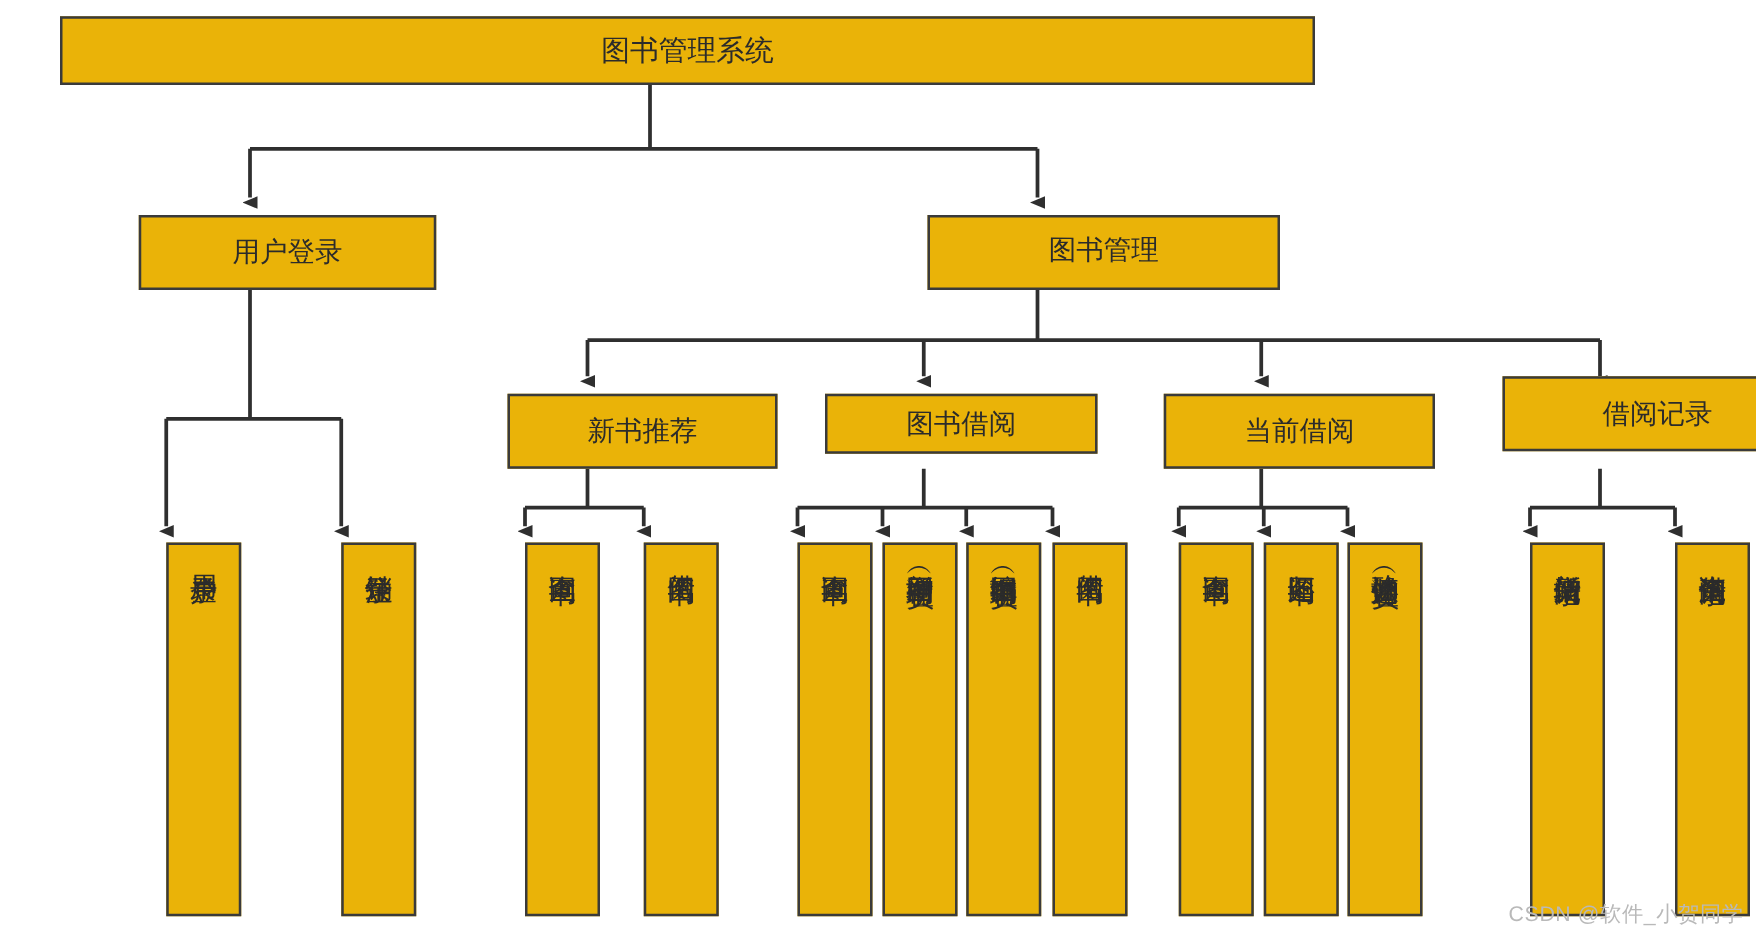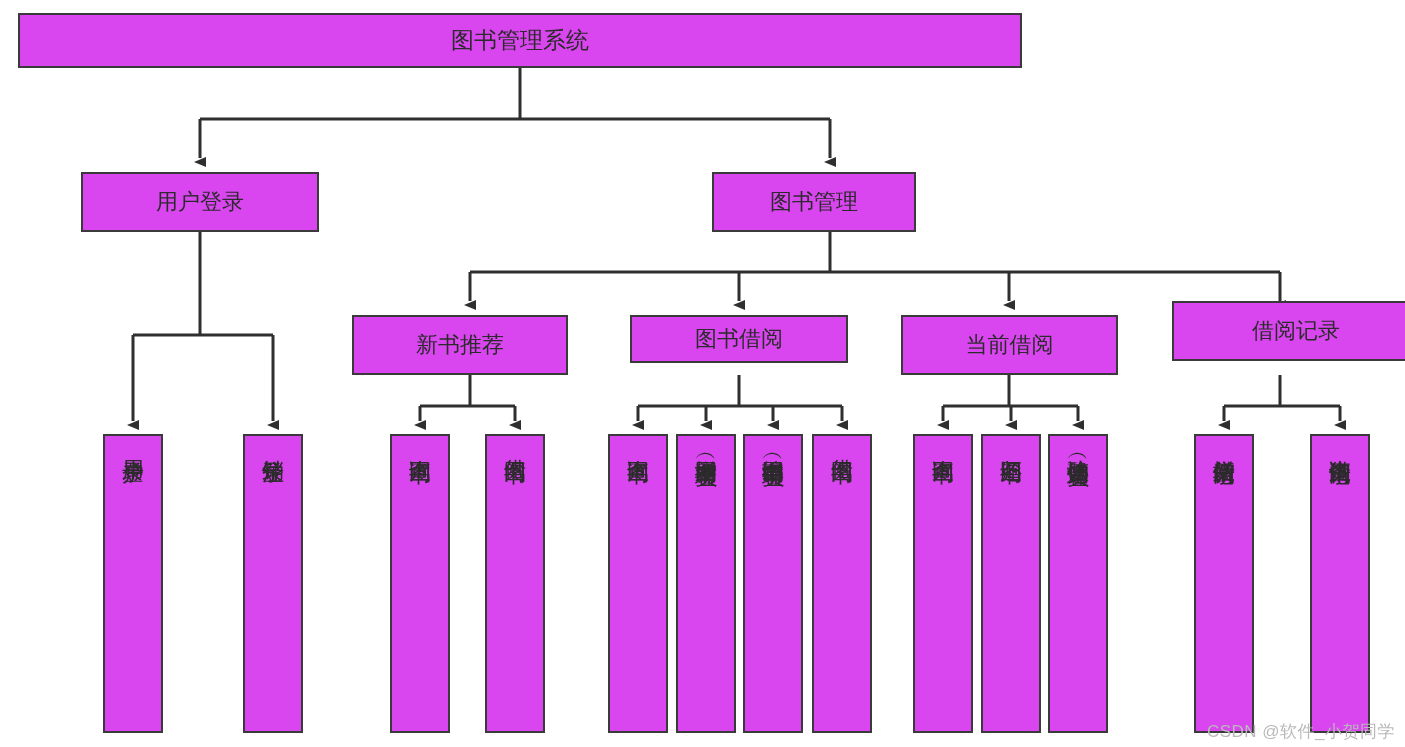--- a/index.html
+++ b/index.html
@@ -20,25 +20,26 @@
   svg.layer {
     position: absolute;
     top: 0;
     left: 0;
     width: 1405px;
     height: 747px;
   }
   .node-box {
     position: absolute;
     box-sizing: border-box;
-    background: #d946ef;
+    background: #eab308;
     border: 2px solid #3a3a3a;
     display: flex;
     align-items: center;
     justify-content: center;
+    margin-left: 30px;
   }
   .node-label {
     color: #2b2b2b;
     text-align: center;
     line-height: 1.18;
     white-space: pre-line;
   }
   .node-h .node-label {
     font-size: 22px;
   }
@@ -123,25 +124,25 @@
     </g>
   </svg>
 
   <div class="node-box node-h node-root" style="left:18px; top:13px; width:1004px; height:55px;">
     <span class="node-label">图书管理系统</span>
   </div>
 
   <div class="node-box node-h" style="left:81px; top:172px; width:238px; height:60px;">
     <span class="node-label">用户登录</span>
   </div>
-  <div class="node-box node-h" style="left:712px; top:172px; width:204px; height:60px;">
+  <div class="node-box node-h" style="left:712px; top:172px; width:282px; height:60px;font-family:Liberation Mono, monospace;">
     <span class="node-label">图书管理</span>
   </div>
 
-  <div class="node-box node-h" style="left:352px; top:315px; width:216px; height:60px;">
+  <div class="node-box node-h" style="left:376px; top:315px; width:216px; height:60px;">
     <span class="node-label">新书推荐</span>
   </div>
   <div class="node-box node-h" style="left:630px; top:315px; width:218px; height:48px;">
     <span class="node-label">图书借阅</span>
   </div>
   <div class="node-box node-h" style="left:901px; top:315px; width:217px; height:60px;">
     <span class="node-label">当前借阅</span>
   </div>
   <div class="node-box node-h" style="left:1172px; top:301px; width:248px; height:60px;">
     <span class="node-label">借阅记录</span>

